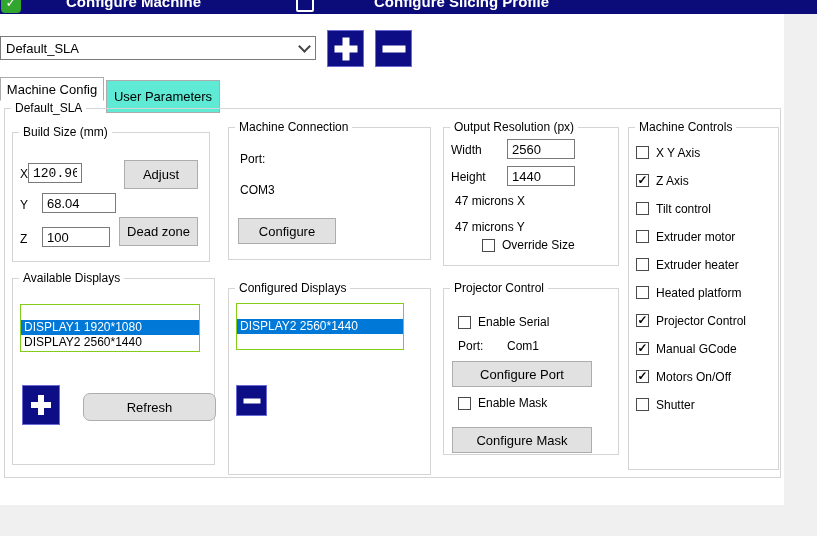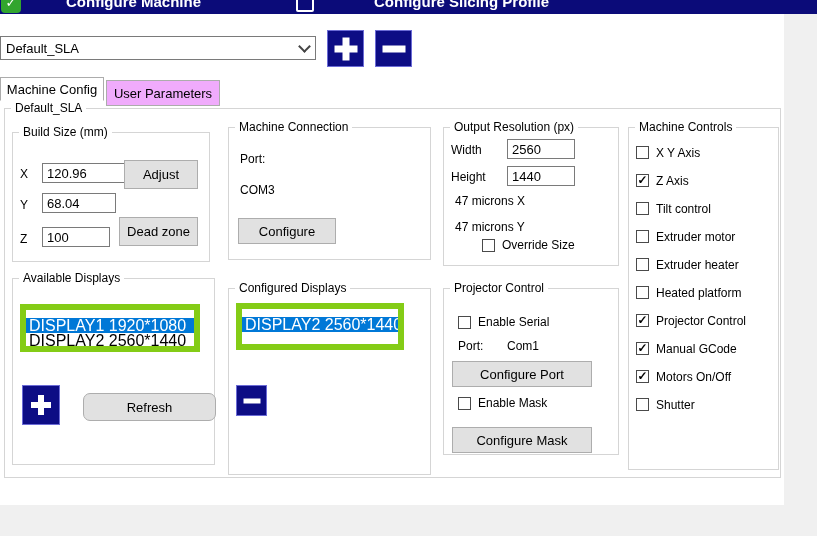--- a/index.html
+++ b/index.html
@@ -36,33 +36,33 @@
 
   
   .btn{position:absolute;background:#e1e1e1;border:1px solid #adadad;display:flex;align-items:center;
        justify-content:center;font-size:13px;box-sizing:border-box;cursor:default;font-family:inherit;}
   .btn-apply{border:2px solid #1c76d1;}
 
   
   .tab{position:absolute;display:flex;align-items:center;justify-content:center;font-size:13px;
        border:1px solid #acacac;box-sizing:border-box;}
   .tab-active{left:0;top:77px;width:104px;height:24px;background:#fff;border-bottom:1px solid #fff;z-index:2;}
-  .tab-inactive{left:106px;top:80px;width:114px;height:26px;background:#f0abfc;}
+  .tab-inactive{left:106px;top:80px;width:114px;height:33px;background:#5eead4;}
 
   
   .group{position:absolute;border:1px solid #d5d5d5;box-sizing:border-box;}
   .gtitle{position:absolute;top:-8px;left:6px;background:#fff;padding:0 4px;font-size:12px;white-space:nowrap;}
 
   
   .tin{position:absolute;border:1px solid #7a7a7a;font-size:13px;padding:1px 4px;height:20px;
        box-sizing:border-box;font-family:inherit;background:#fff;}
 
   
-  .listbox{position:absolute;border:6px solid #84cc16;background:#fff;font-size:16px;overflow:hidden;
-           box-sizing:border-box;padding-top:8px;}
+  .listbox{position:absolute;border:1px solid #84cc16;background:#fff;font-size:12px;overflow:hidden;
+           box-sizing:border-box;padding-top:15px;}
   .list-item{height:15px;line-height:15px;padding-left:3px;white-space:nowrap;}
   .list-item.selected{background:#0078d7;color:#fff;}
 
   
   .cb{width:13px;height:13px;border:1px solid #4a4a4a;background:#fff;box-sizing:border-box;font-size:12px;
       line-height:11px;text-align:center;font-weight:bold;flex:0 0 auto;display:inline-block;}
   .cb-row{display:flex;align-items:center;gap:7px;height:13px;margin-bottom:15px;font-size:12px;white-space:nowrap;}
   .cb-row:nth-child(6){margin-top:5px;}
   .cb-inline{display:flex;align-items:center;gap:7px;font-size:12px;white-space:nowrap;}
 </style>
@@ -99,21 +99,21 @@
   <div class="tab tab-inactive">User Parameters</div>
 
   <div class="group" style="left:4px;top:108px;width:777px;height:370px;">
     <span class="gtitle">Default_SLA</span>
   </div>
 
   <div class="group" style="left:12px;top:132px;width:198px;height:130px;">
     <span class="gtitle">Build Size (mm)</span>
   </div>
   <span class="lbl" style="left:20px;top:167px;">X</span>
-  <input class="tin" style="left: 42px; top: 163px; width: 90px;" value="120.96">
+  <input class="tin" style="left: 28px; top: 163px; width: 54px; font-family: Liberation Mono, monospace;" value="120.96">
   <button class="btn" style="left:124px;top:160px;width:74px;height:29px;">Adjust</button>
   <span class="lbl" style="left:20px;top:198px;">Y</span>
   <input class="tin" style="left: 42px; top: 193px; width: 74px;" value="68.04">
   <span class="lbl" style="left:20px;top:232px;">Z</span>
   <input class="tin" style="left: 42px; top: 227px; width: 68px;" value="100">
   <button class="btn" style="left:119px;top:217px;width:79px;height:29px;">Dead zone</button>
 
   <div class="group" style="left:228px;top:127px;width:203px;height:133px;">
     <span class="gtitle">Machine Connection</span>
   </div>

